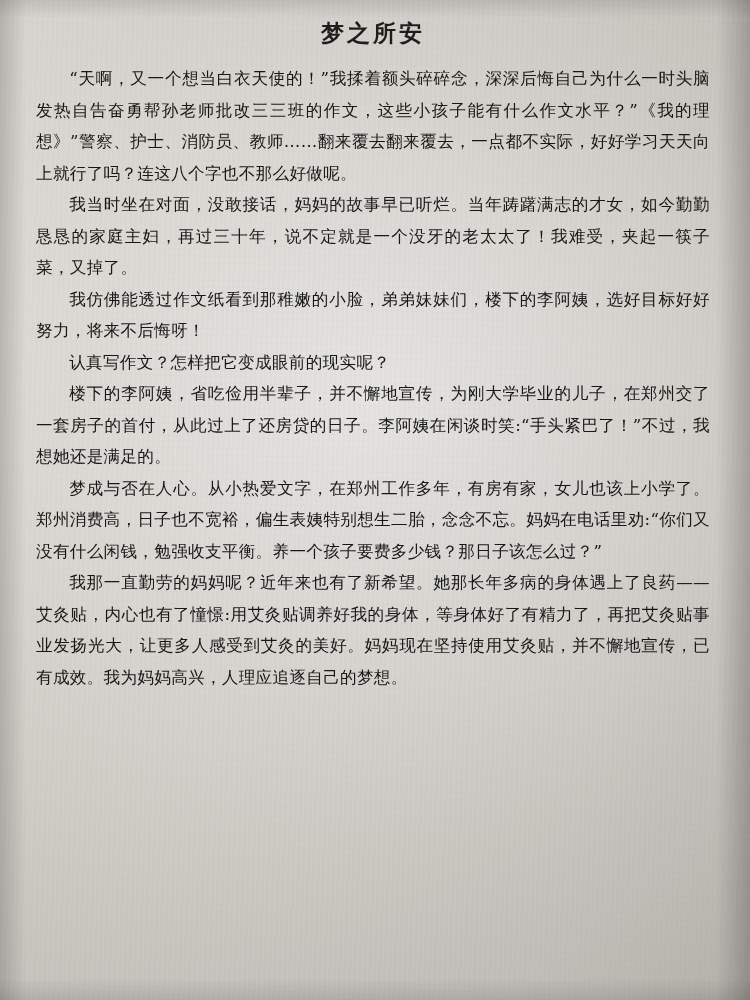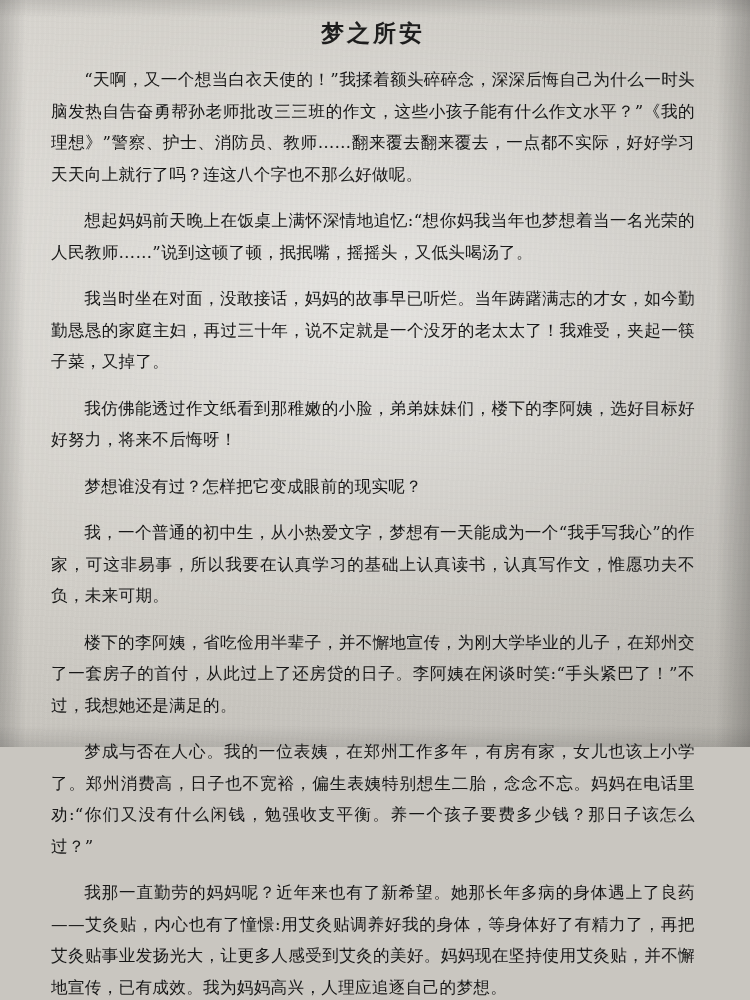--- a/index.html
+++ b/index.html
@@ -9,21 +9,21 @@
   body {
     width: 750px;
     height: 1000px;
     overflow: hidden;
     background: #c9c6c0;
     font-family: "Liberation Serif", serif;
   }
   .page {
     position: relative;
     width: 750px;
-    height: 747px;
+    height: 1000px;
     box-sizing: border-box;
     
     background:
       radial-gradient(ellipse 120% 80% at 50% 40%, rgba(255,255,255,0.55) 0%, rgba(255,255,255,0.12) 55%, rgba(0,0,0,0.06) 100%),
       linear-gradient(105deg, #d7d4ce 0%, #cfccc5 18%, #c8c5be 50%, #c2bfb8 78%, #b9b6af 100%);
   }
   .paper-texture {
     position: absolute;
     inset: 0;
     pointer-events: none;
@@ -77,44 +77,42 @@
   }
   .body-text {
     font-size: 16.6px;
     line-height: 31.5px;
     color: #171717;
     text-align: justify;
     text-justify: inter-ideograph;
     font-family: "DejaVu Serif", "Liberation Serif", serif;
   }
   .para {
-    margin: 15px;
+    margin: 0;
     text-indent: 2em;
     letter-spacing: 0.3px;
   }
 </style>
 </head>
 <body>
 
 <div class="page">
   <div class="paper-texture"></div>
   <div class="edge-shadow-top"></div>
   <div class="edge-shadow-left"></div>
   <div class="edge-shadow-right"></div>
   <div class="edge-shadow-bottom"></div>
 
   <div class="content">
     <h1 class="doc-title">梦之所安</h1>
 
     <div class="body-text">
       <p class="para">“天啊，又一个想当白衣天使的！”我揉着额头碎碎念，深深后悔自己为什么一时头脑发热自告奋勇帮孙老师批改三三班的作文，这些小孩子能有什么作文水平？”《我的理想》”警察、护士、消防员、教师……翻来覆去翻来覆去，一点都不实际，好好学习天天向上就行了吗？连这八个字也不那么好做呢。</p>
-      <p class="para">想起妈妈前天晚上在饭桌上满怀深情地追忆:“想你妈我当年也梦想着当一名光荣的人民教师……”说到这顿了顿，抿抿嘴，摇摇头，又低头喝汤了。</p>
       <p class="para">我当时坐在对面，没敢接话，妈妈的故事早已听烂。当年踌躇满志的才女，如今勤勤恳恳的家庭主妇，再过三十年，说不定就是一个没牙的老太太了！我难受，夹起一筷子菜，又掉了。</p>
       <p class="para">我仿佛能透过作文纸看到那稚嫩的小脸，弟弟妹妹们，楼下的李阿姨，选好目标好好努力，将来不后悔呀！</p>
-      <p class="para">梦想谁没有过？怎样把它变成眼前的现实呢？</p>
-      <p class="para">我，一个普通的初中生，从小热爱文字，梦想有一天能成为一个“我手写我心”的作家，可这非易事，所以我要在认真学习的基础上认真读书，认真写作文，惟愿功夫不负，未来可期。</p>
+      <p class="para">认真写作文？怎样把它变成眼前的现实呢？</p>
       <p class="para">楼下的李阿姨，省吃俭用半辈子，并不懈地宣传，为刚大学毕业的儿子，在郑州交了一套房子的首付，从此过上了还房贷的日子。李阿姨在闲谈时笑:“手头紧巴了！”不过，我想她还是满足的。</p>
-      <p class="para">梦成与否在人心。我的一位表姨，在郑州工作多年，有房有家，女儿也该上小学了。郑州消费高，日子也不宽裕，偏生表姨特别想生二胎，念念不忘。妈妈在电话里劝:“你们又没有什么闲钱，勉强收支平衡。养一个孩子要费多少钱？那日子该怎么过？”</p>
+      <p class="para">梦成与否在人心。从小热爱文字，在郑州工作多年，有房有家，女儿也该上小学了。郑州消费高，日子也不宽裕，偏生表姨特别想生二胎，念念不忘。妈妈在电话里劝:“你们又没有什么闲钱，勉强收支平衡。养一个孩子要费多少钱？那日子该怎么过？”</p>
       <p class="para">我那一直勤劳的妈妈呢？近年来也有了新希望。她那长年多病的身体遇上了良药——艾灸贴，内心也有了憧憬:用艾灸贴调养好我的身体，等身体好了有精力了，再把艾灸贴事业发扬光大，让更多人感受到艾灸的美好。妈妈现在坚持使用艾灸贴，并不懈地宣传，已有成效。我为妈妈高兴，人理应追逐自己的梦想。</p>
 
     </div>
   </div>
 </div>
 
 </body></html>

